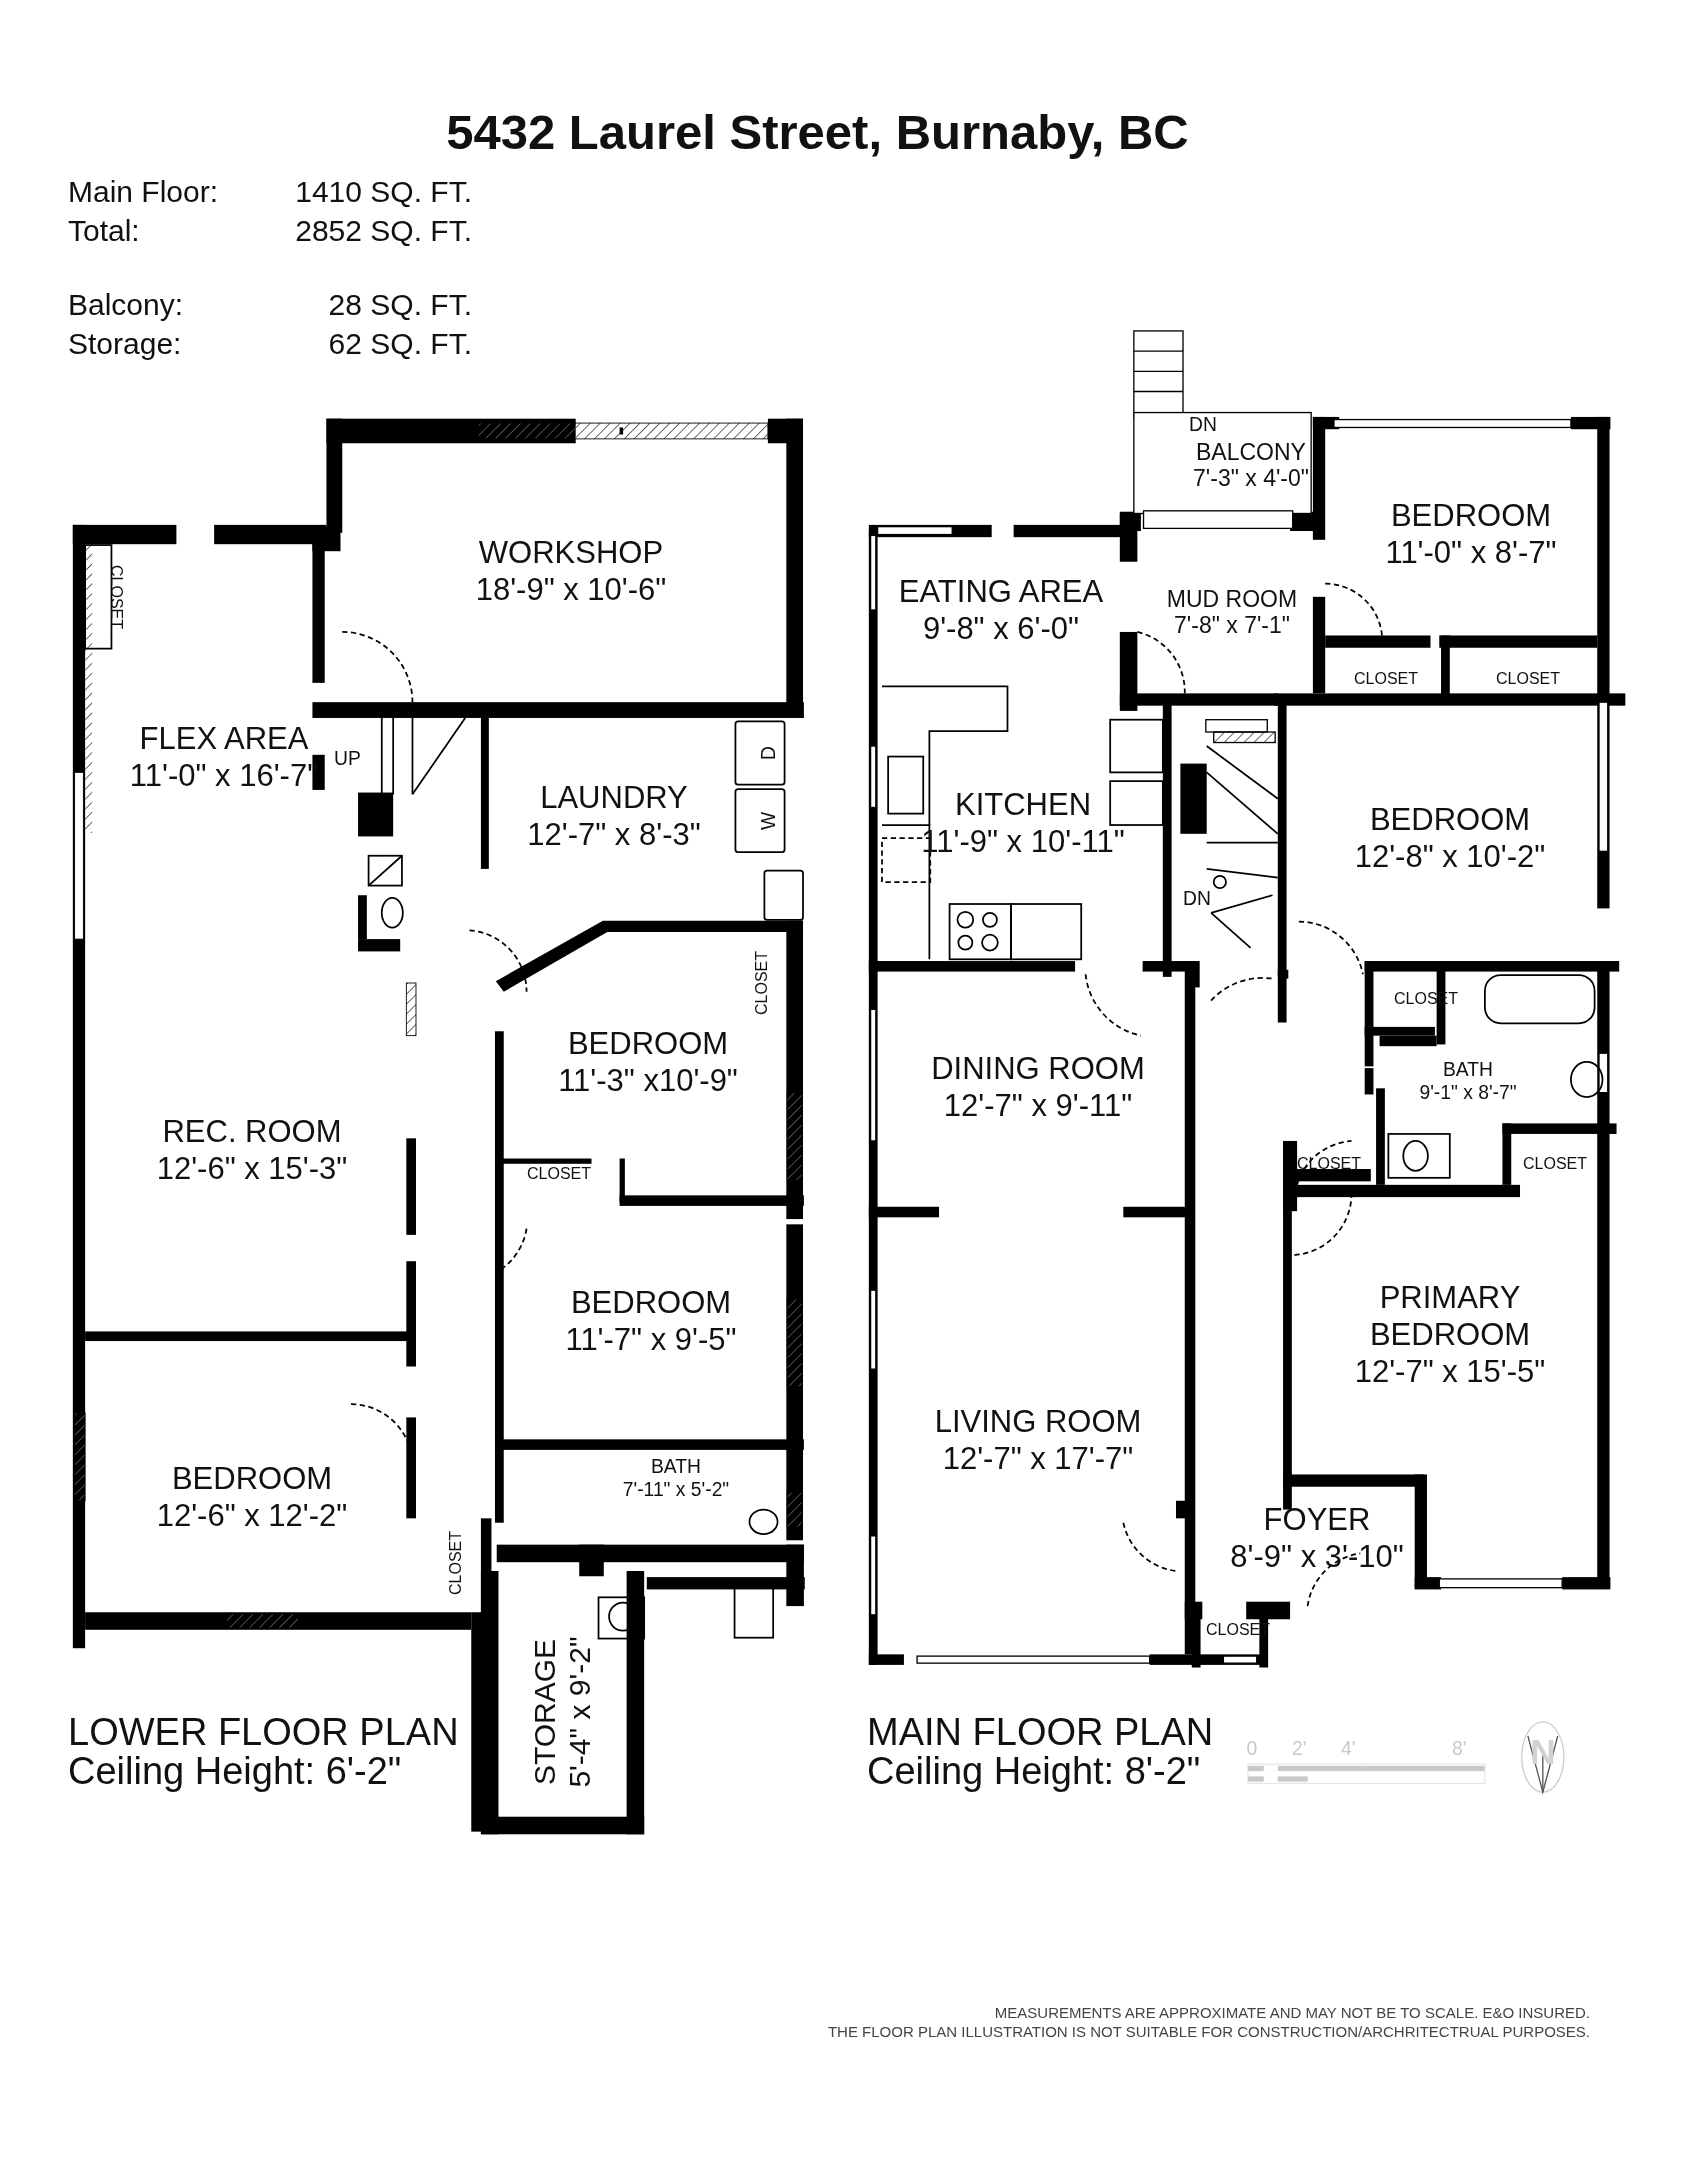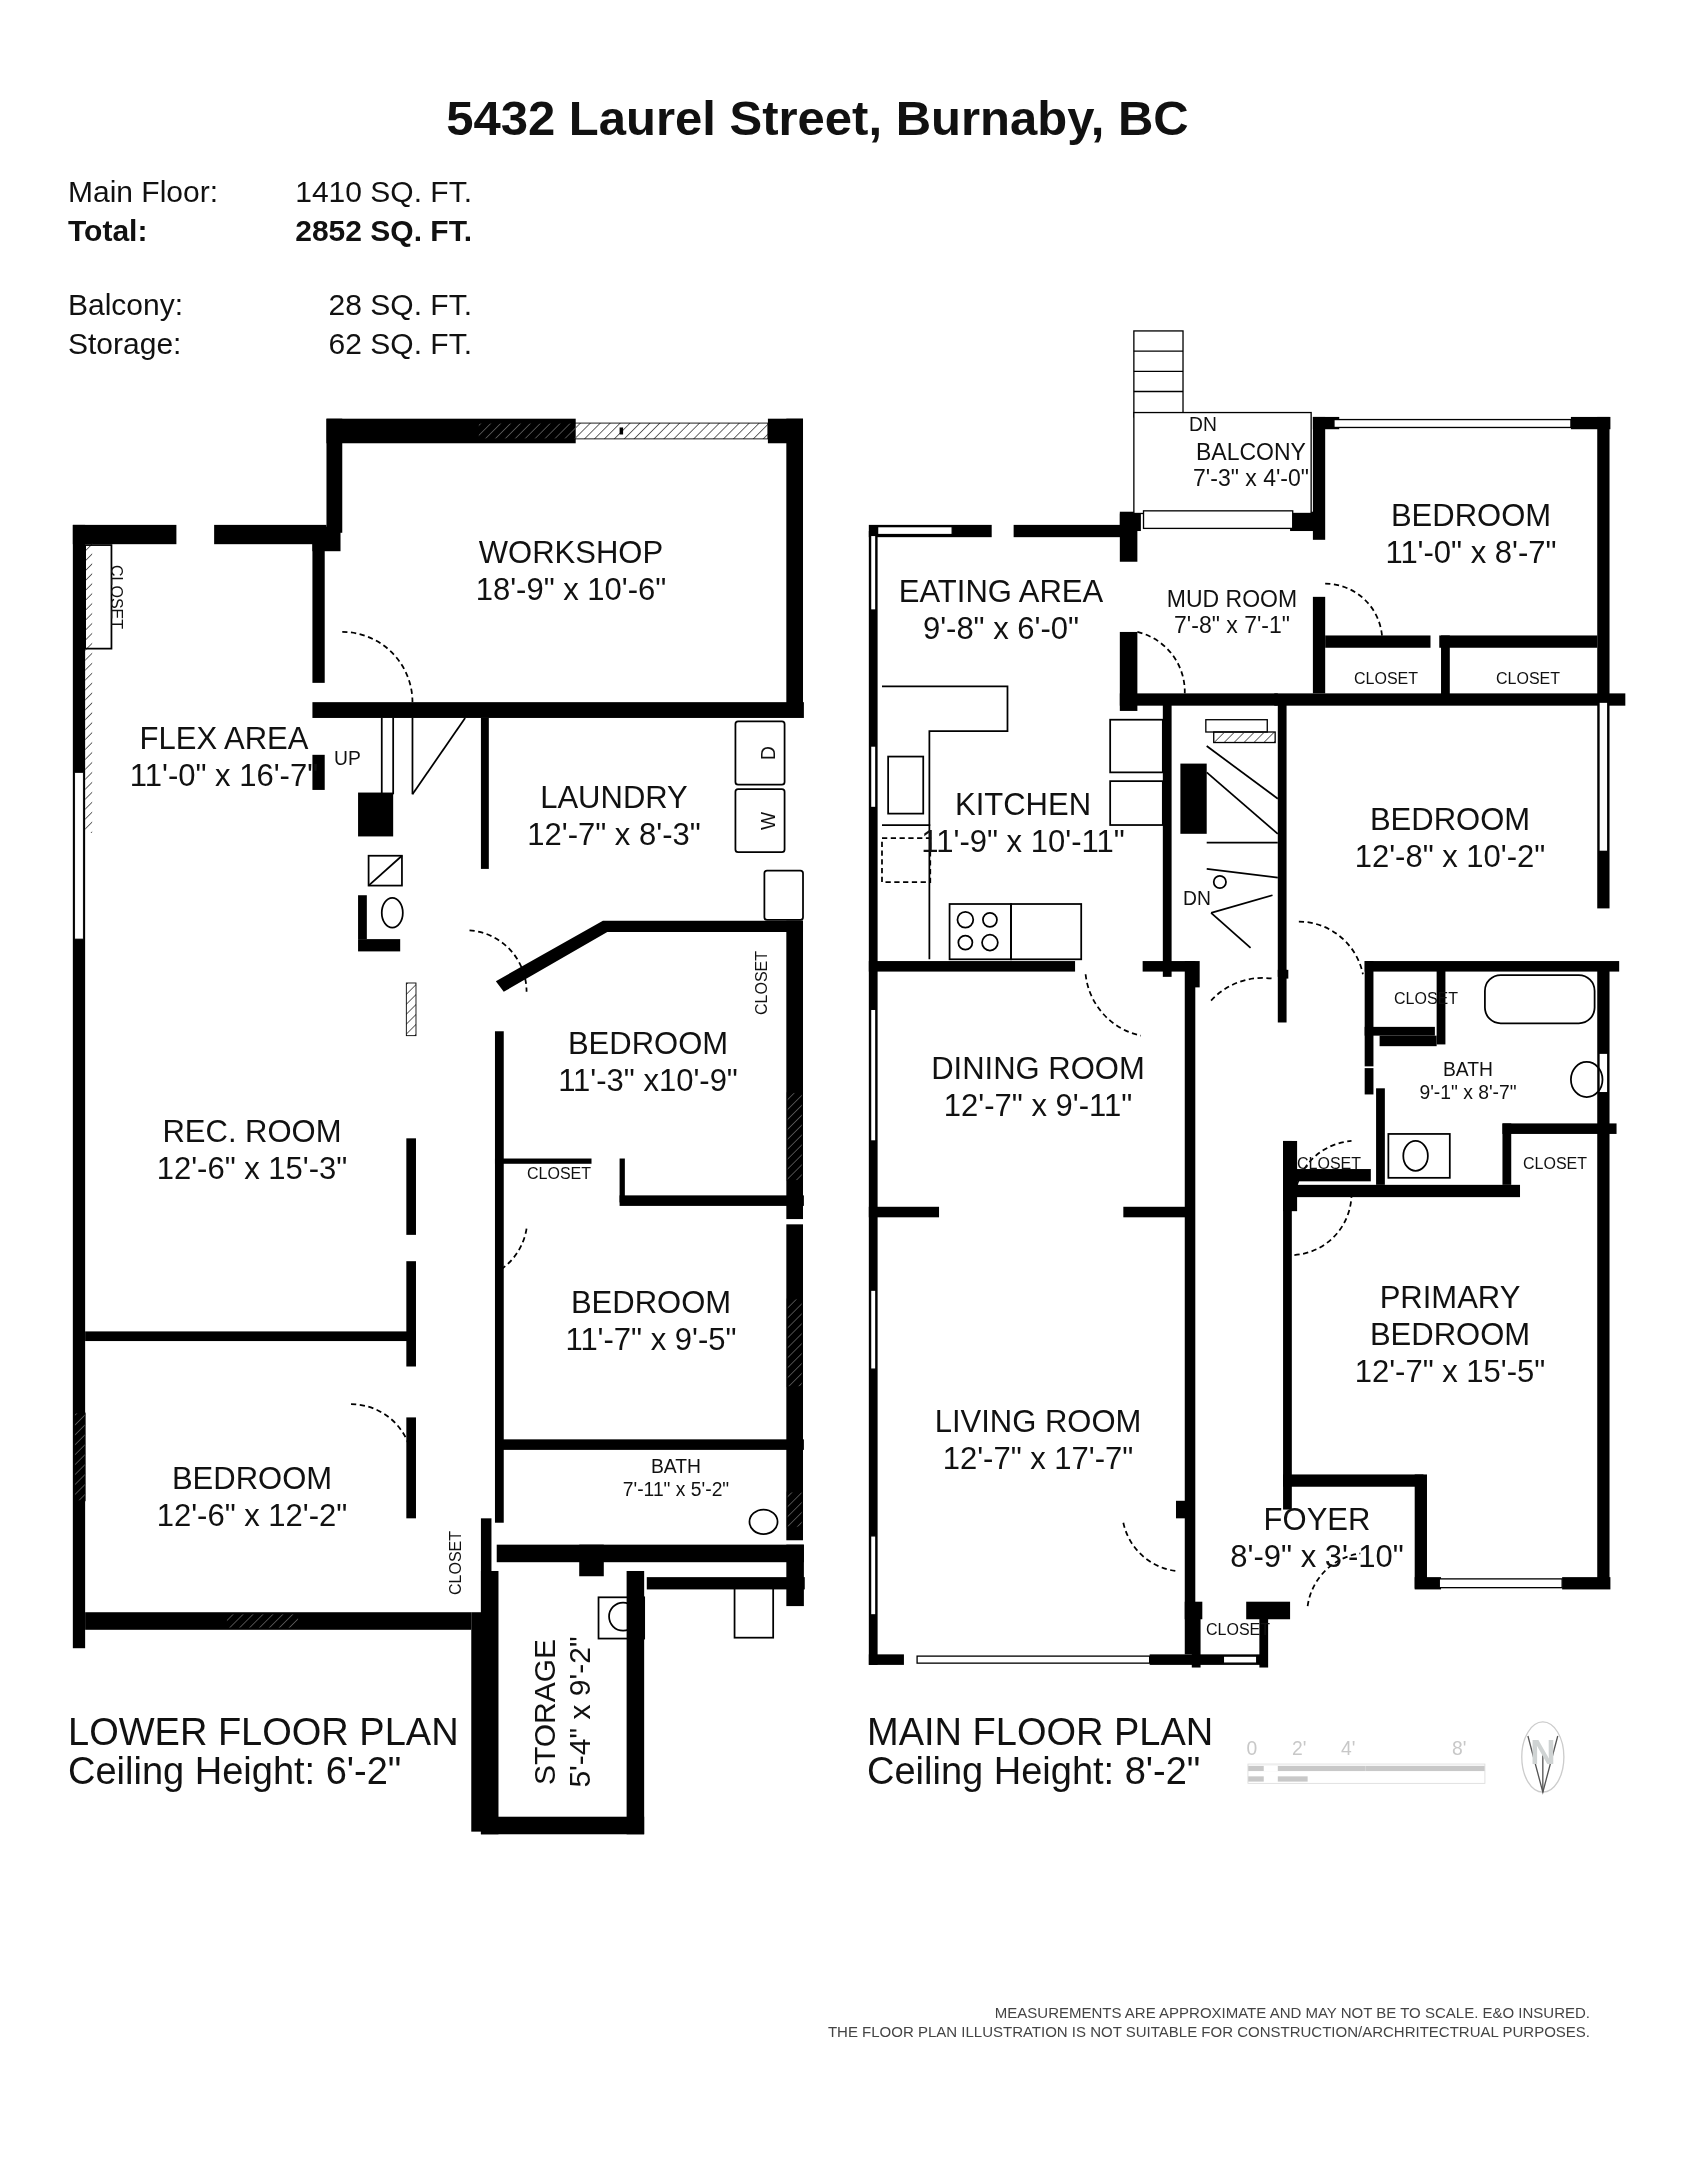--- a/index.html
+++ b/index.html
@@ -1,23 +1,23 @@
 <!DOCTYPE html>
 <html style="font-size:14px"><head>
 <meta charset="utf-8">
 <style>
   html, body { margin:0; padding:0; background:#ffffff; }
   body { width:1685px; height:2181px; position:relative; overflow:hidden;
          font-family:"Liberation Sans", "DejaVu Sans", sans-serif; color:#111; }
   .abs { position:absolute; }
-  .title { position:absolute; left:0; width:1635px; top:90px; text-align:center;
+  .title { position:absolute; left:0; width:1635px; top:104px; text-align:center;
            font-size:49px; font-weight:bold; letter-spacing:0px; }
   .area-table { position:absolute; left:68px; top:172px; width:404px; font-size:30px; line-height:39px; }
   .area-row { display:flex; justify-content:space-between; }
-  .area-row.bold { font-weight:bold; }
+  .area-row.bold { font-weight:normal; }
   .area-gap { height:35px; }
   .room { position:absolute; text-align:center; font-size:31px; line-height:37px; transform:translate(-50%,-50%); white-space:nowrap; }
   .room .dim { display:block; }
   .small { font-size:19.3px; line-height:23px; }
   .xs { font-size:16px; line-height:19.3px; }
   .vert { transform:translate(-50%,-50%) rotate(90deg); }
   .vert-ccw { transform:translate(-50%,-50%) rotate(-90deg); }
   .plan-label { position:absolute; font-size:38px; line-height:39px; }
   .plan-label .t { display:block; }
   .plan-label .s { display:block; font-weight:normal; }

